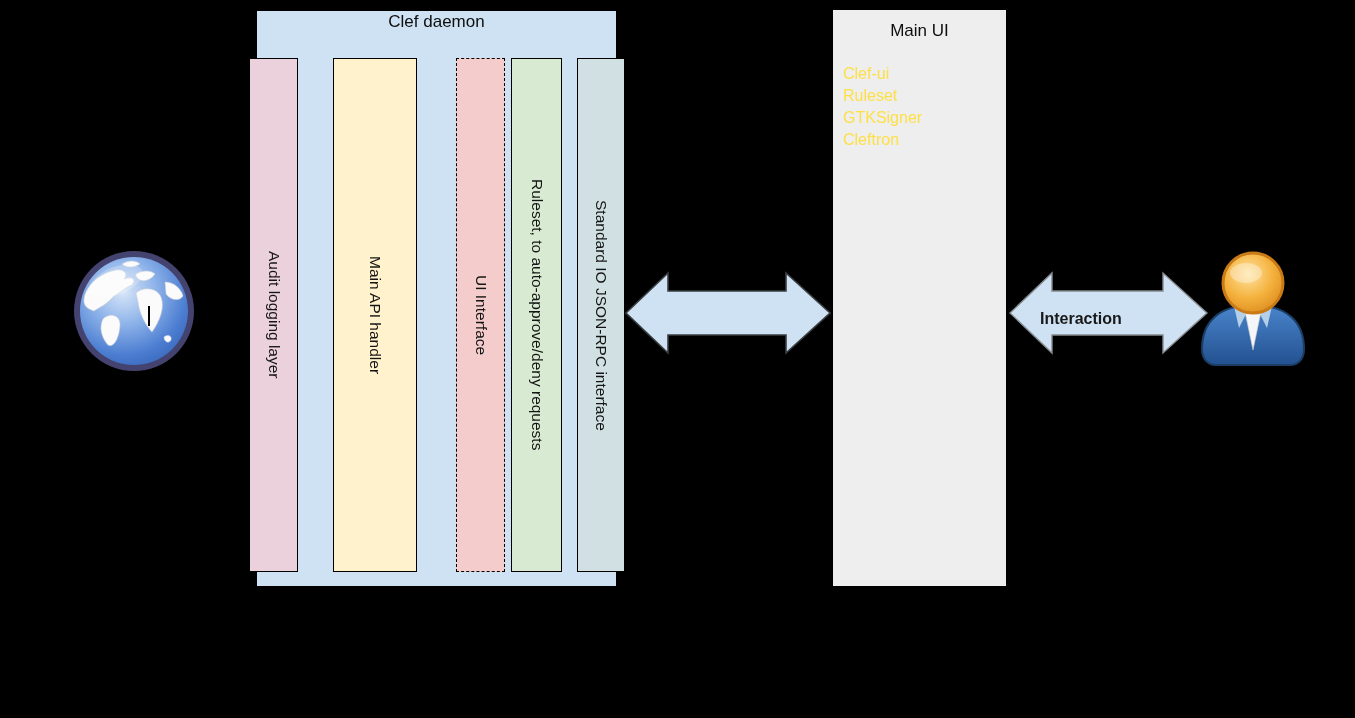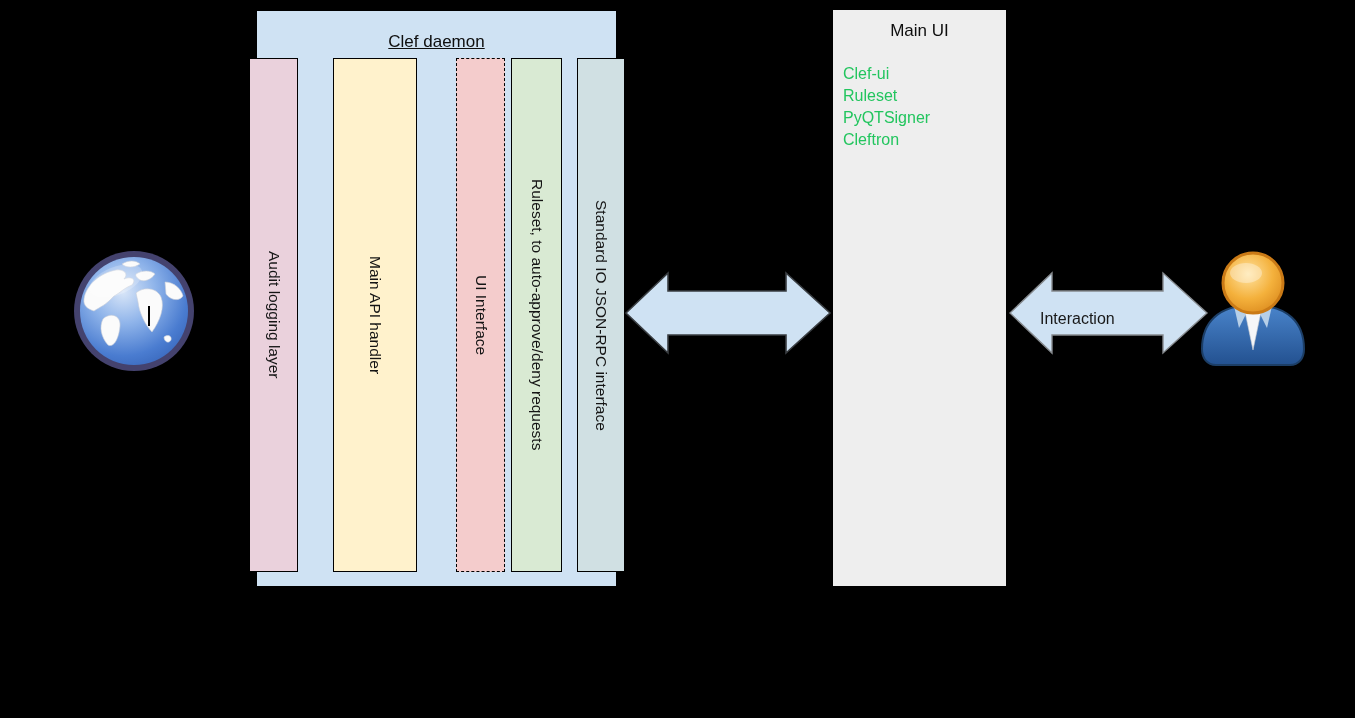--- a/index.html
+++ b/index.html
@@ -7,40 +7,40 @@
     position:relative;width:1355px;height:718px;background:#000;overflow:hidden;
     font-family:"Liberation Sans", sans-serif;color:#111;
   }
   .abs{position:absolute;}
 
   
   .clef-box{left:256px;top:10px;width:361px;height:577px;background:#cfe2f3;border:1px solid #000;box-sizing:border-box;}
   .someui-box{left:832px;top:9px;width:175px;height:578px;background:#eeeeee;border:1.5px solid #000;box-sizing:border-box;}
 
   .box-title{font-size:17px;text-align:center;white-space:nowrap;color:#0e0e0e;}
-  .clef-title{left:256px;top:32px;width:361px;text-decoration:underline;}
+  .clef-title{left:256px;top:12px;width:361px;}
   .someui-title{left:832px;top:21px;width:175px;}
 
-  .ui-list{left:843px;top:63px;width:160px;font-size:16px;line-height:22px;color:#22c55e;}
+  .ui-list{left:843px;top:63px;width:160px;font-size:16px;line-height:22px;color:#fde047;}
   .ui-list div{white-space:nowrap;}
 
   
   .bar{top:58px;height:514px;box-sizing:border-box;border:1.5px solid #000;
        display:flex;align-items:center;justify-content:center;}
   .vtext{writing-mode:vertical-rl;white-space:nowrap;font-size:15.5px;color:#141414;}
   .bar-audit  {left:249px;width:49px;background:#ead1dc;}
   .bar-api    {left:333px;width:84px;background:#fff2cc;}
   .bar-ui     {left:456px;width:49px;background:#f4cccc;border:1.5px dashed #000;}
   .bar-rules  {left:511px;width:51px;background:#d9ead3;}
   .bar-stdio  {left:577px;width:48px;background:#d0e0e3;}
 
   
   .arrow-label{font-size:16px;line-height:23px;color:#181818;white-space:nowrap;}
   .arrow1-label{left:656px;top:296px;}
-  .arrow2-label{left:1040px;top:307px;}
+  .arrow2-label{left:1040px;top:307px;font-weight:bold;}
 
   .overlay{left:0;top:0;width:1355px;height:718px;pointer-events:none;}
 </style>
 </head>
 <body>
 
 <div class="canvas">
 
   <svg class="abs" style="left:70px;top:249px;" width="128" height="125" viewBox="0 0 128 125">
     <defs>
@@ -93,21 +93,21 @@
 
   <svg class="abs" style="left:624px;top:270px;" width="208" height="86" viewBox="0 0 208 86">
     <polygon points="2,43 44,3 44,21 162,21 162,3 206,43 162,83 162,65 44,65 44,83" fill="#cfe2f3" stroke="#3a3e42" stroke-width="1.6"></polygon>
   </svg>
 
   <div class="abs someui-box"></div>
   <div class="abs box-title someui-title">Main UI</div>
   <div class="abs ui-list">
     <div>Clef-ui</div>
     <div>Ruleset</div>
-    <div>PyQTSigner</div>
+    <div>GTKSigner</div>
     <div>Cleftron</div>
   </div>
 
   <svg class="abs" style="left:1008px;top:270px;" width="201" height="86" viewBox="0 0 201 86">
     <polygon points="2,43 44,3 44,21 155,21 155,3 199,43 155,83 155,65 44,65 44,83" fill="#cfe2f3" stroke="#85898d" stroke-width="1.4"></polygon>
   </svg>
   <div class="abs arrow-label arrow2-label">Interaction</div>
 
   <svg class="abs" style="left:1200px;top:251px;" width="106" height="116" viewBox="0 0 106 116">
     <defs>

